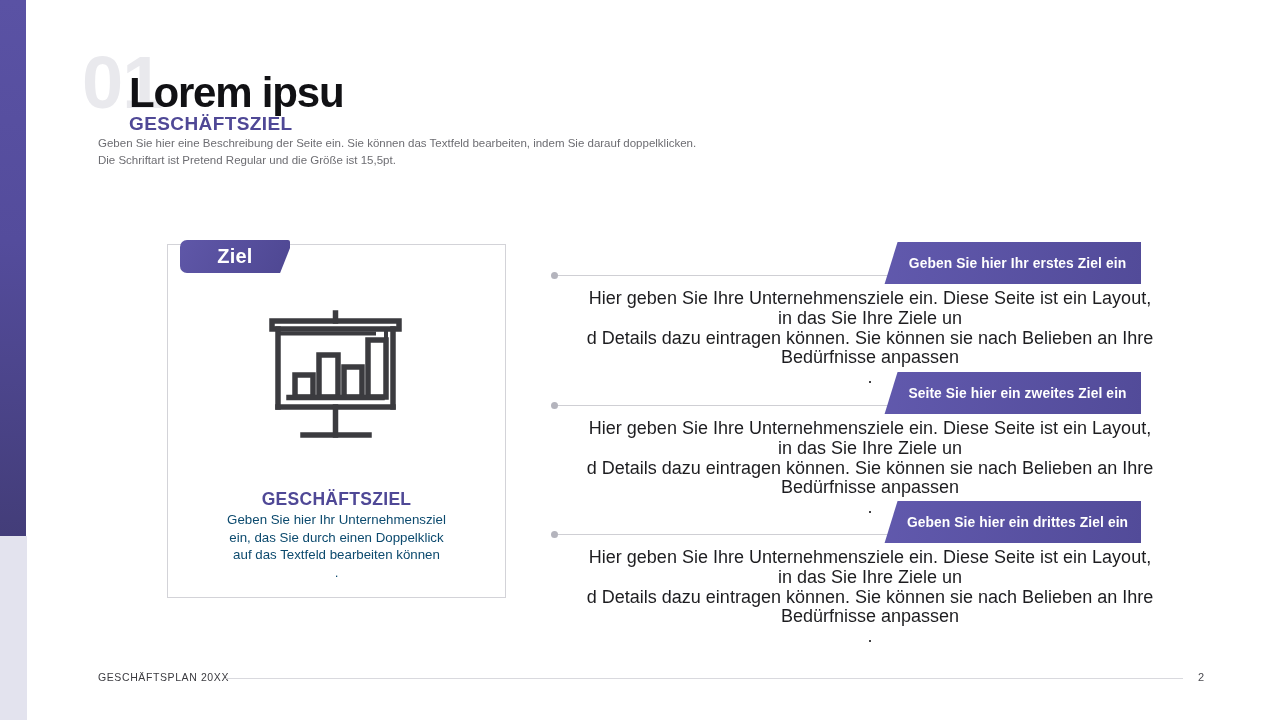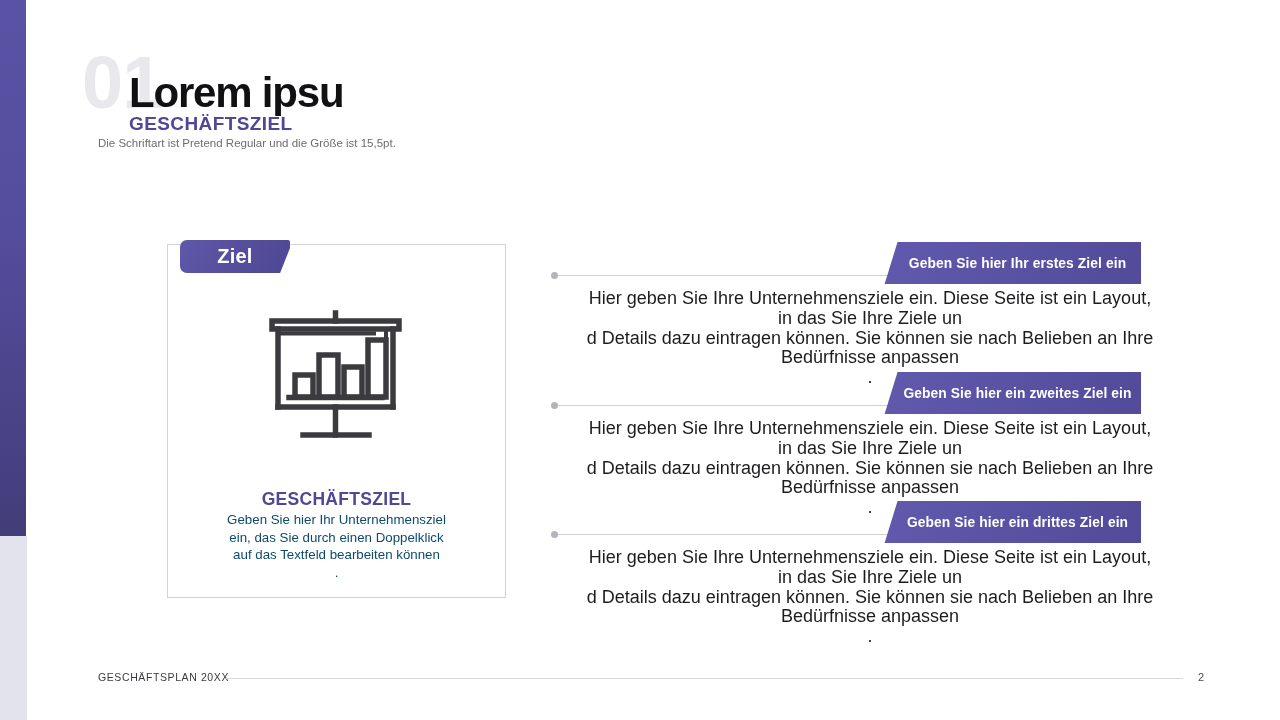--- a/index.html
+++ b/index.html
@@ -114,20 +114,21 @@
 <div id="side-rail-top"></div>
 <div id="side-rail-bottom"></div>
 
 <div id="header">
   <div id="big-number">01</div>
   <div id="title-row">
     <div id="slide-title">Lorem ipsu</div>
     <div id="slide-subtitle">GESCHÄFTSZIEL</div>
   </div>
   <div id="slide-desc">
+    <span class="l">Geben Sie hier eine Beschreibung der Seite ein. Sie können das Textfeld bearbeiten, indem Sie darauf doppelklicken.</span>
     <span class="l">Die Schriftart ist Pretend Regular und die Größe ist 15,5pt.</span>
   </div>
 </div>
 
 <div id="goal-card">
   <div id="board-icon">
     <svg width="150" height="135" viewBox="0 0 150 135" fill="none" aria-hidden="true">
       <g stroke="#3b3b3f" stroke-width="5.5" stroke-linecap="square" fill="none">
         <line x1="73.5" y1="6" x2="73.5" y2="14"></line>
         <rect x="10" y="14" width="127" height="8"></rect>
@@ -169,21 +170,21 @@
     <span class="l">Hier geben Sie Ihre Unternehmensziele ein. Diese Seite ist ein Layout, in das Sie Ihre Ziele un</span>
     <span class="l">d Details dazu eintragen können. Sie können sie nach Belieben an Ihre Bedürfnisse anpassen</span>
     <span class="l">.</span>
   </div>
 </div>
 
 <div class="goal-block" style="top:372px">
   <div class="goal-line"></div>
   <div class="goal-dot"></div>
   <div class="goal-banner">
-    <span class="goal-banner-label">Geben Sie hier ein zweites Ziel ein</span>
+    <span class="goal-banner-label">Seite Sie hier ein zweites Ziel ein</span>
   </div>
   <div class="goal-text">
     <span class="l">Hier geben Sie Ihre Unternehmensziele ein. Diese Seite ist ein Layout, in das Sie Ihre Ziele un</span>
     <span class="l">d Details dazu eintragen können. Sie können sie nach Belieben an Ihre Bedürfnisse anpassen</span>
     <span class="l">.</span>
   </div>
 </div>
 
 <div class="goal-block" style="top:501px">
   <div class="goal-line"></div>

